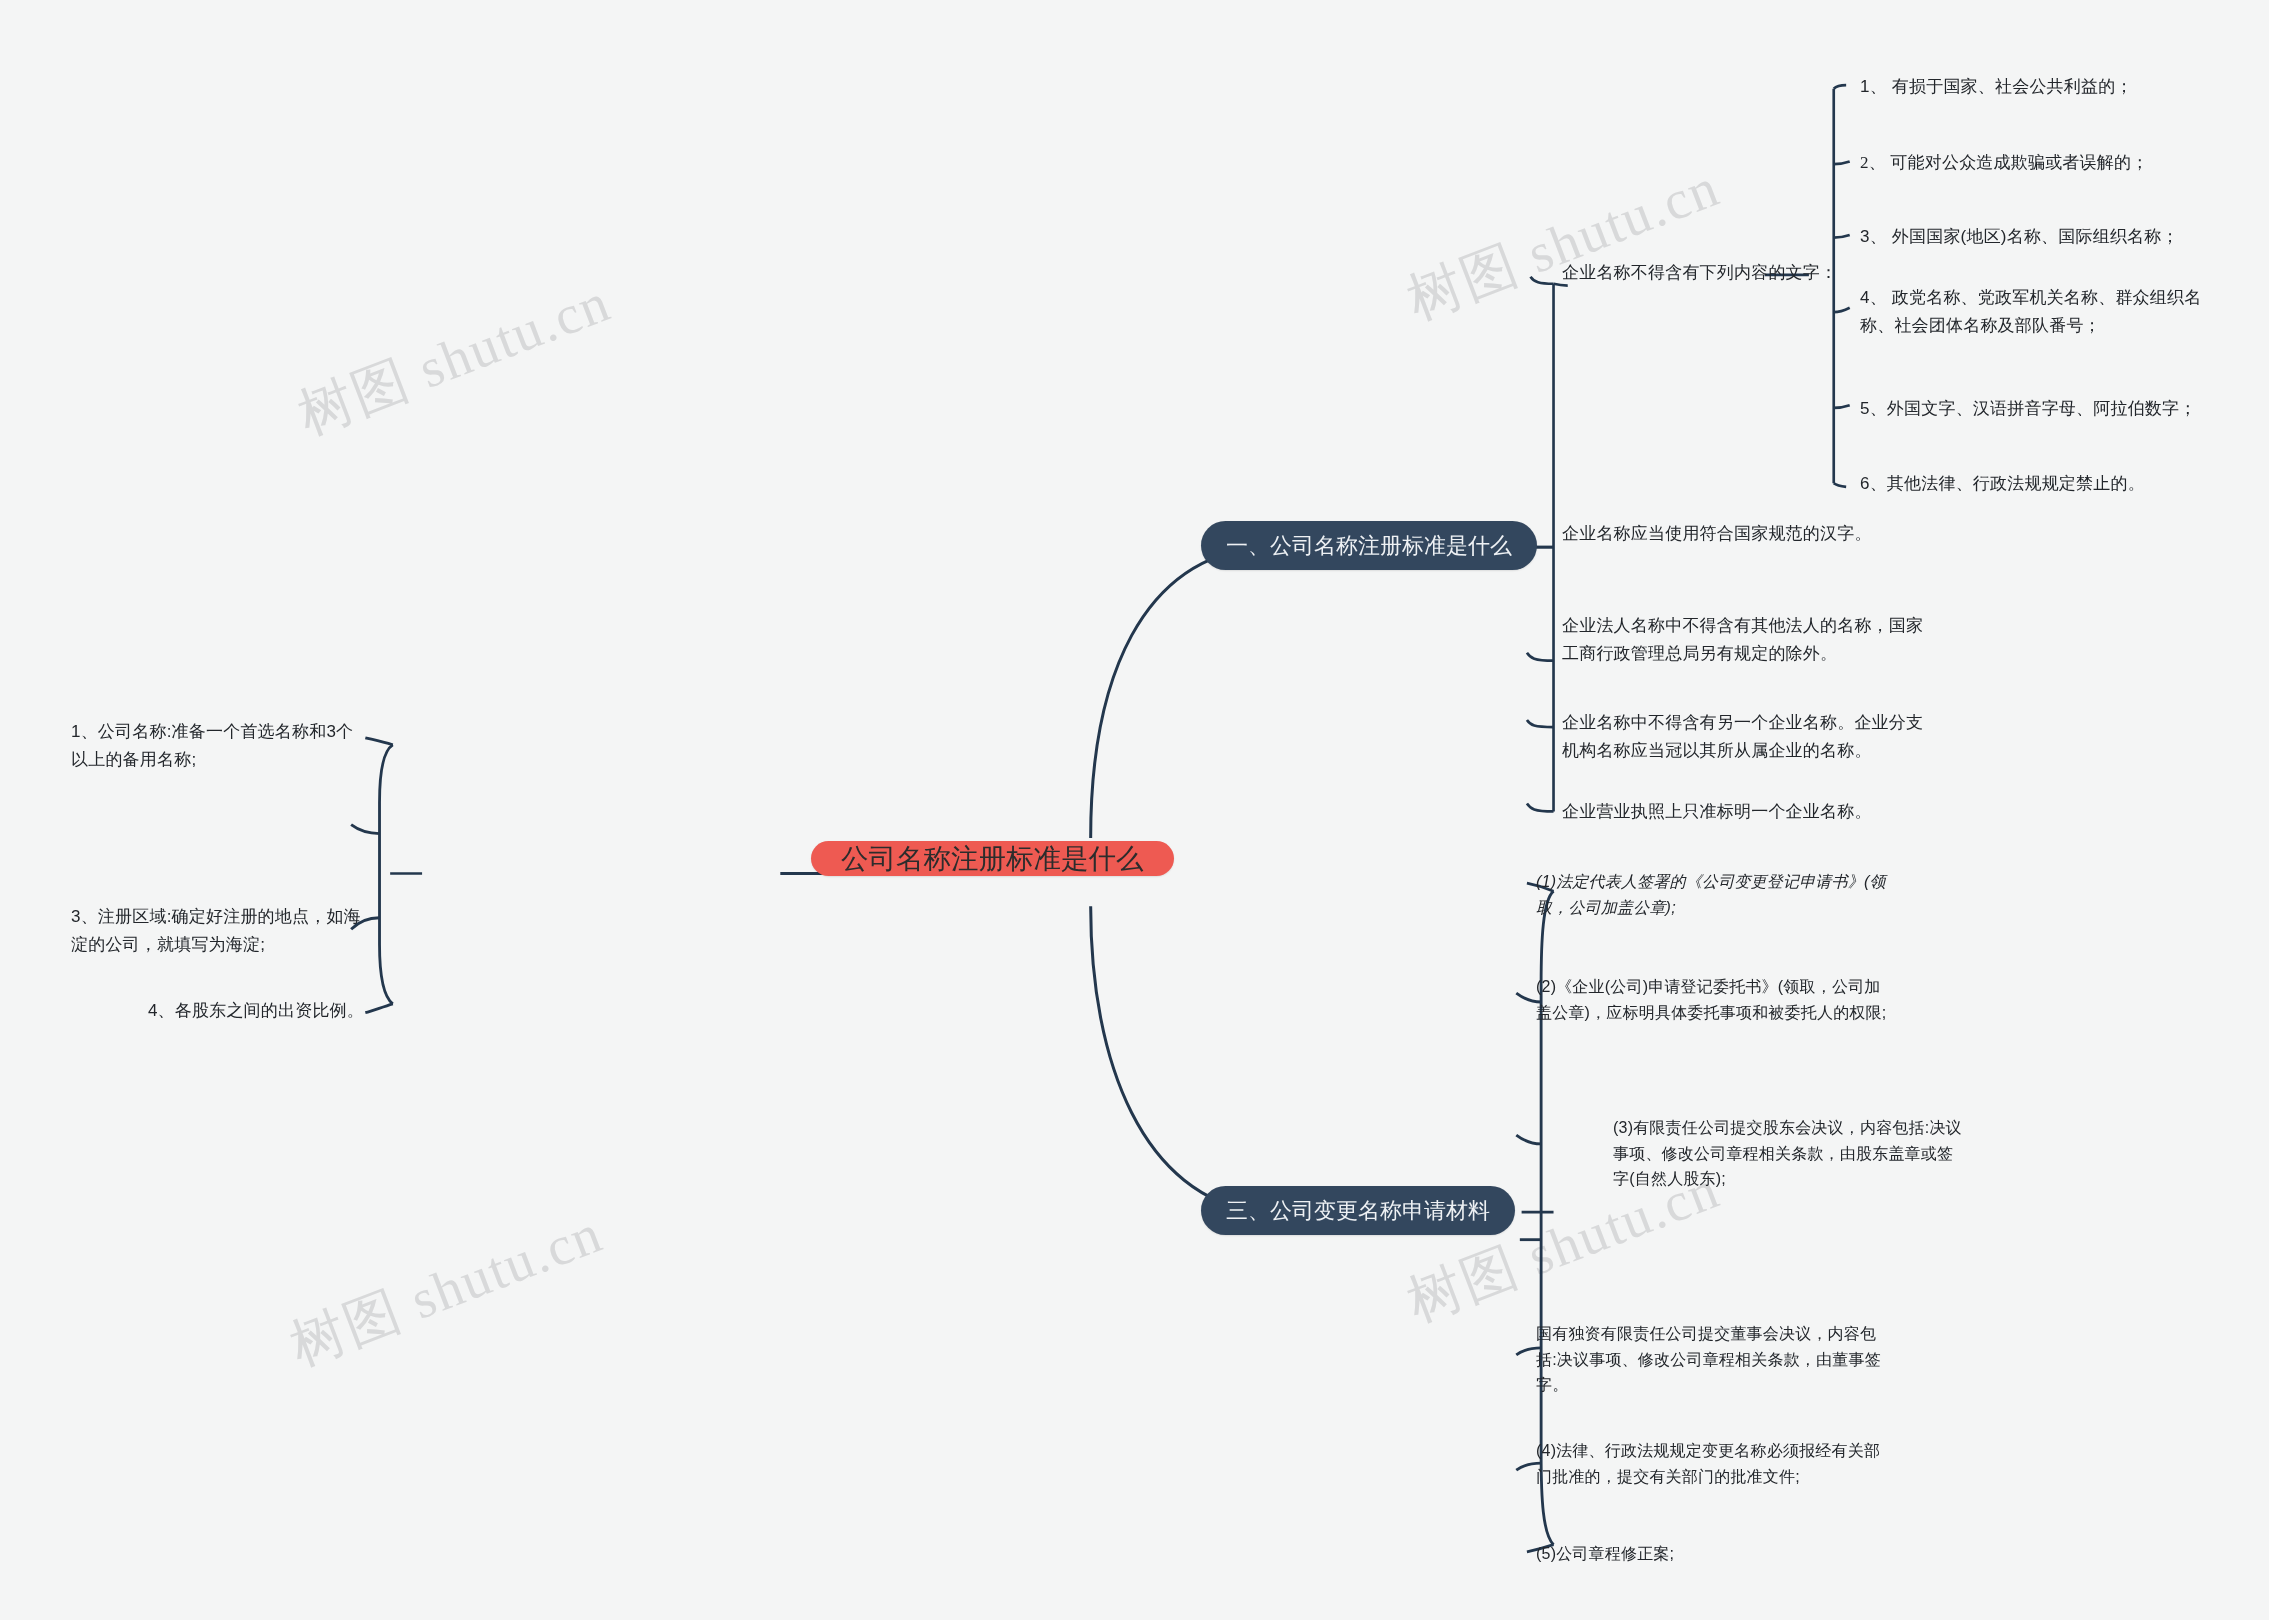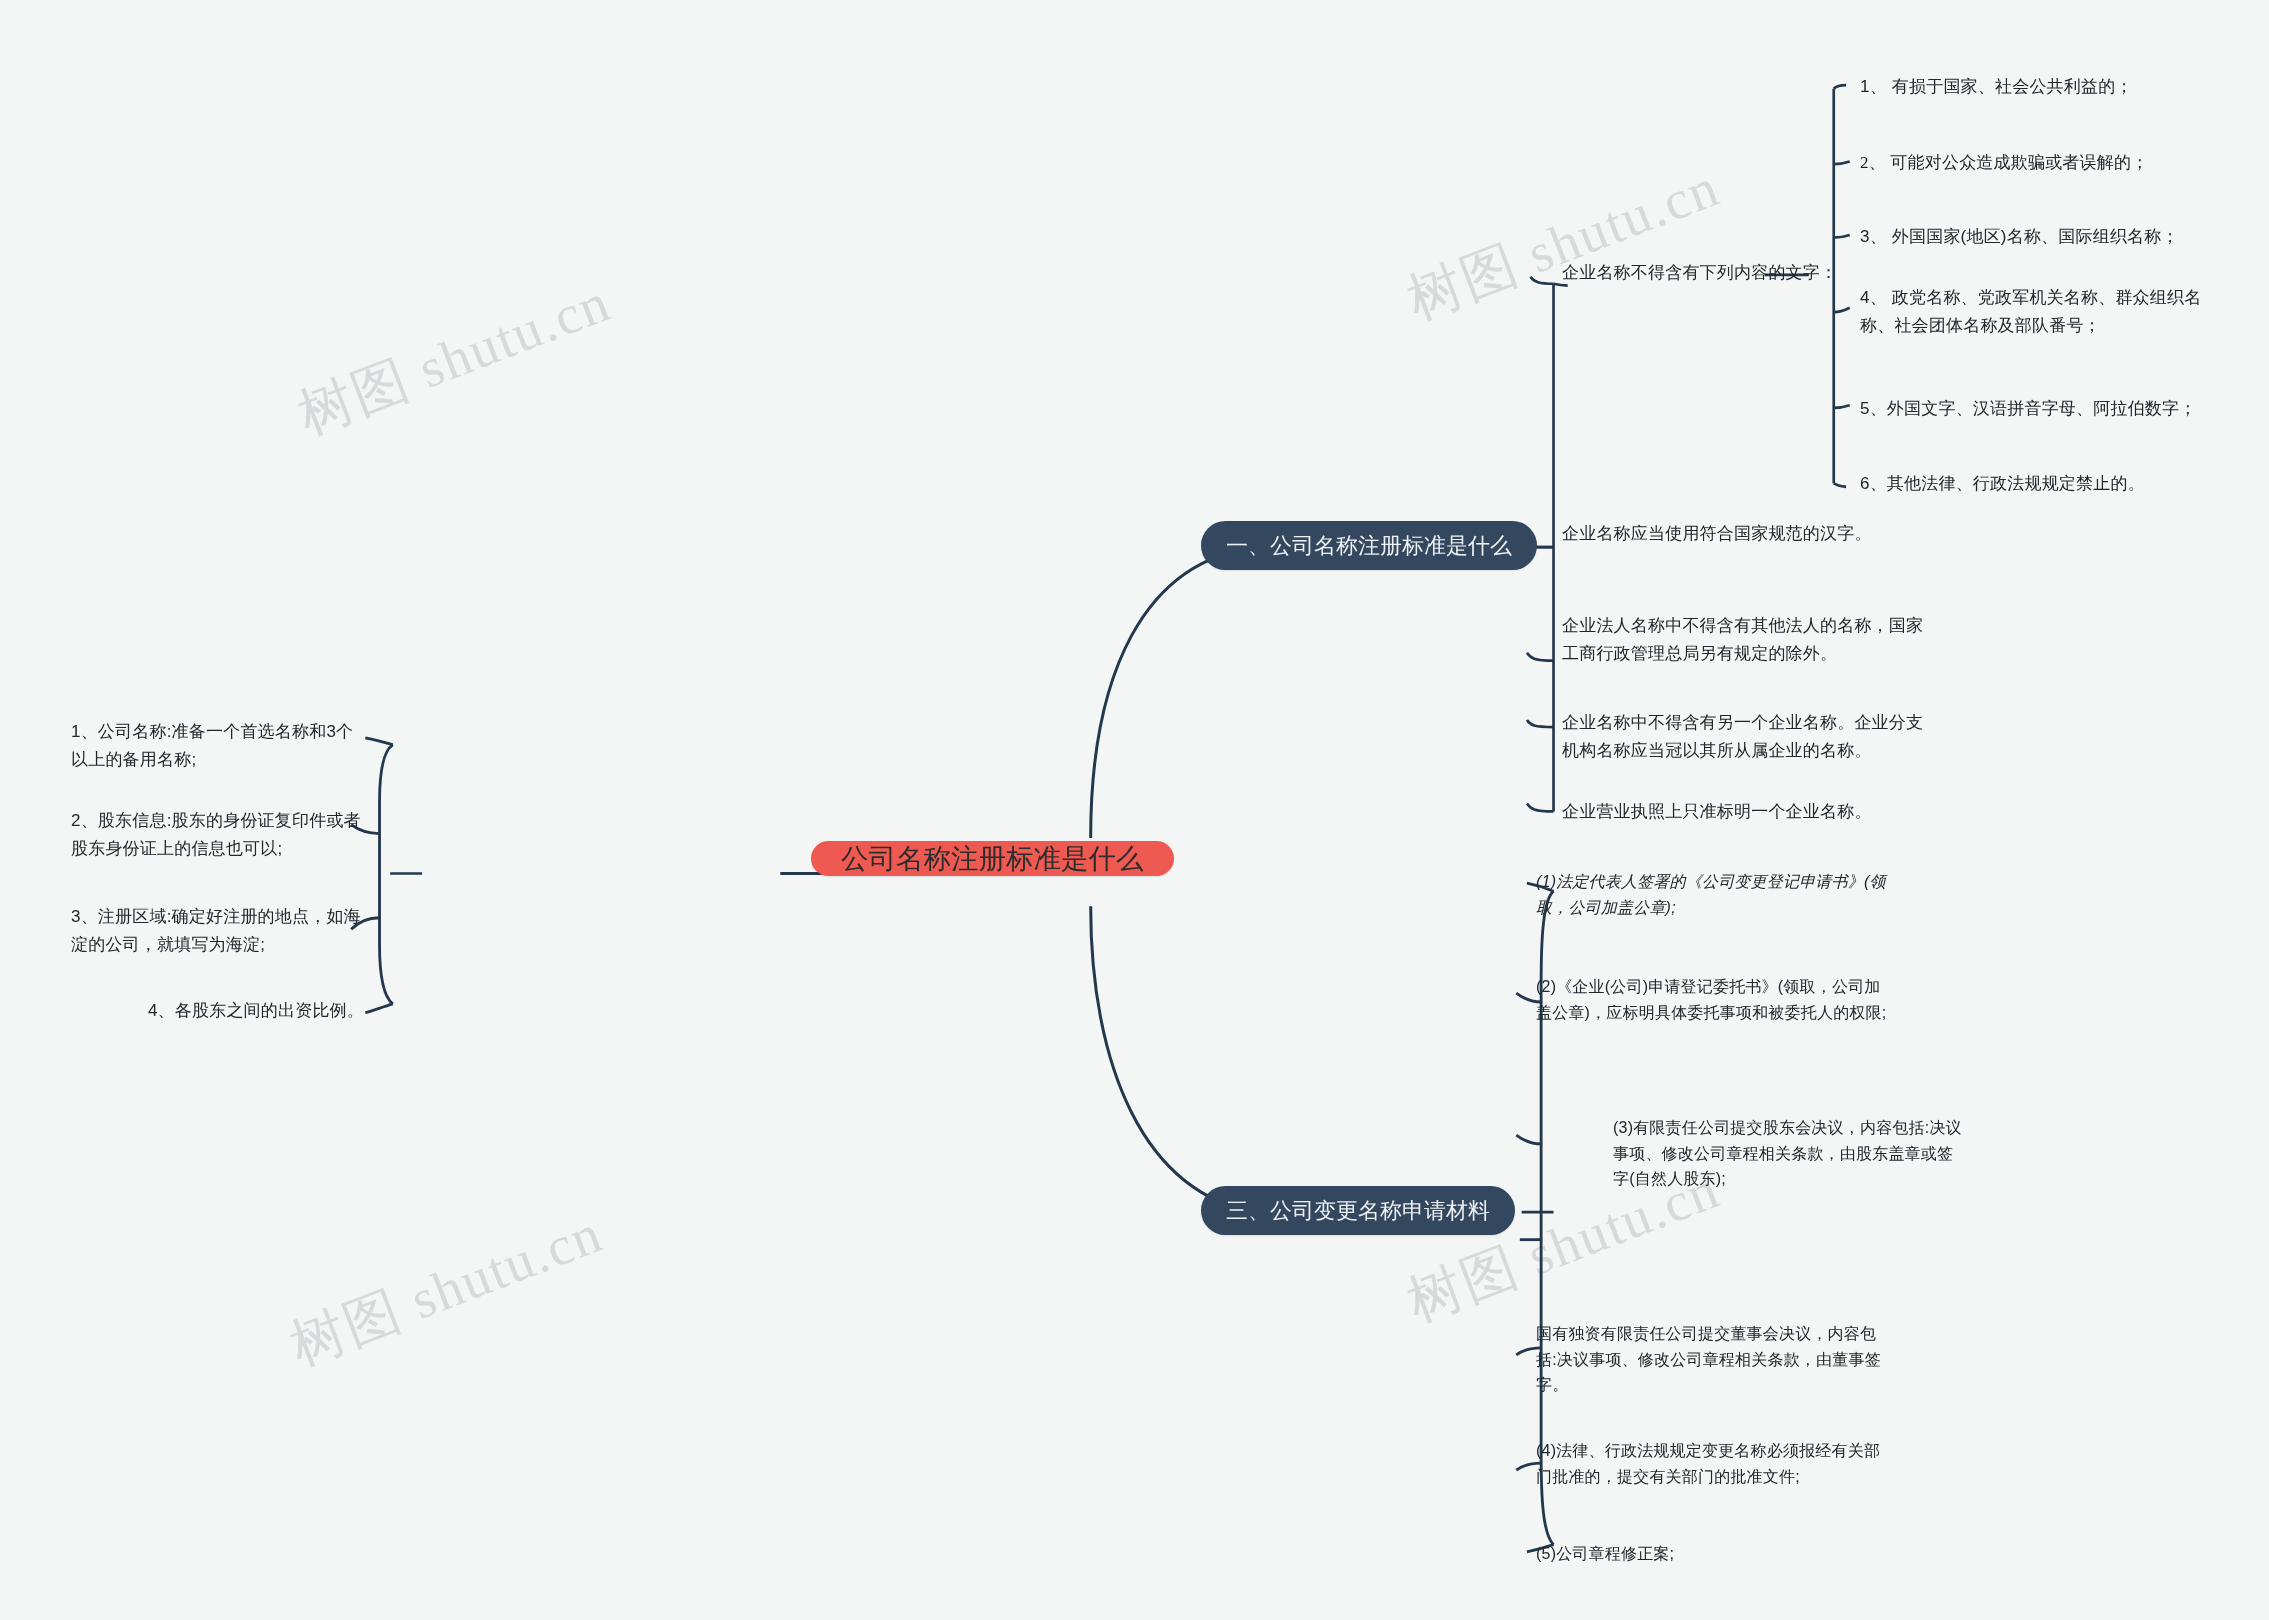--- a/index.html
+++ b/index.html
@@ -165,21 +165,20 @@
   <div class="node leaf" style="left:1860px; top:223px; width:372px;">3、 外国国家(地区)名称、国际组织名称；</div>
 
   <div class="node leaf" style="left:1860px; top:284px; width:372px;">4、 政党名称、党政军机关名称、群众组织名称、社会团体名称及部队番号；</div>
 
   <div class="node leaf" style="left:1860px; top:395px; width:372px;">5、外国文字、汉语拼音字母、阿拉伯数字；</div>
 
   <div class="node leaf" style="left:1860px; top:470px; width:372px;">6、其他法律、行政法规规定禁止的。</div>
 
   <div class="node leaf" style="left:71px; top:718px; width:293px;">1、公司名称:准备一个首选名称和3个以上的备用名称;</div>
 
-  <div class="node leaf" style="left:71px; top:807px; width:293px;">2、股东信息:股东的身份证复印件或者股东身份证上的信息也可以;</div>
 
   <div class="node leaf" style="left:71px; top:903px; width:293px;">3、注册区域:确定好注册的地点，如海淀的公司，就填写为海淀;</div>
 
   <div class="node leaf right" style="left:71px; top:997px; width:293px;">4、各股东之间的出资比例。</div>
 
   <div class="node leaf small" style="left:1536px; top:869px; width:355px;font-style:italic;">(1)法定代表人签署的《公司变更登记申请书》(领取，公司加盖公章);</div>
 
   <div class="node leaf small" style="left:1536px; top:974px; width:355px;">(2)《企业(公司)申请登记委托书》(领取，公司加盖公章)，应标明具体委托事项和被委托人的权限;</div>
 
   <div class="node leaf small" style="left:1572px; top:1115px; width:355px;margin-left:41px;">(3)有限责任公司提交股东会决议，内容包括:决议事项、修改公司章程相关条款，由股东盖章或签字(自然人股东);</div>

